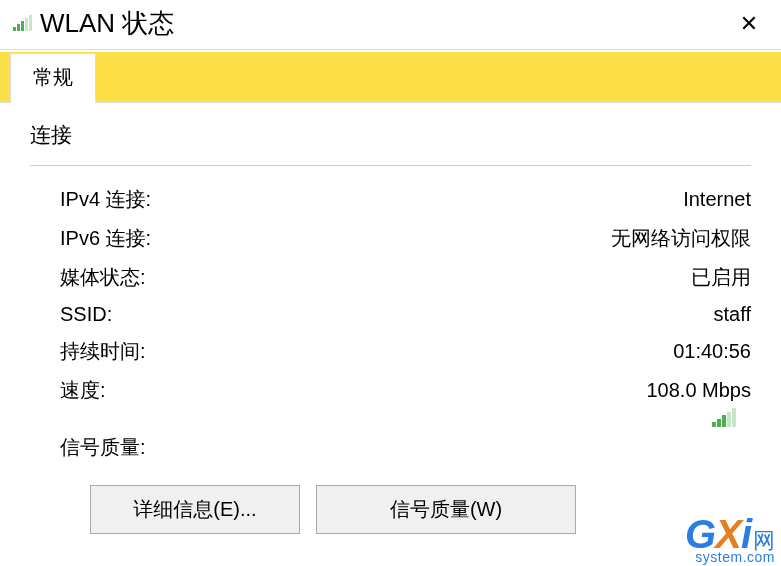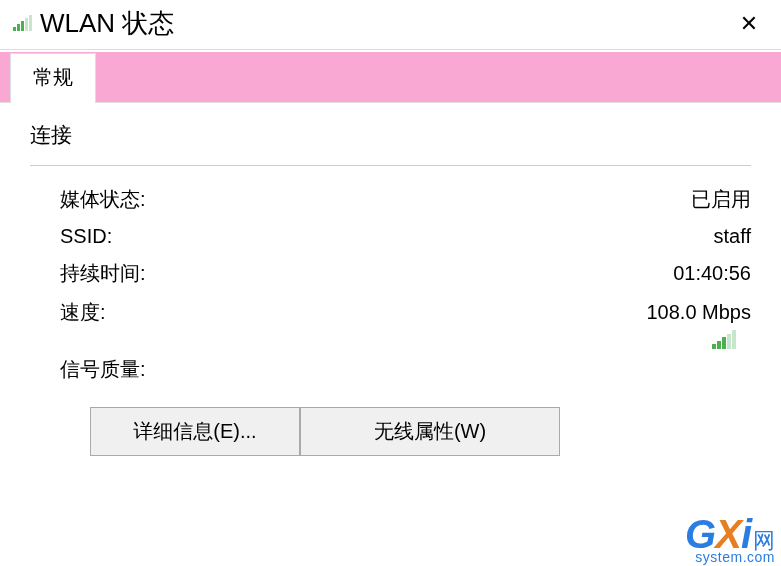--- a/index.html
+++ b/index.html
@@ -32,21 +32,21 @@
     width: 40px;
     text-align: center;
     cursor: pointer;
     font-family: "Segoe UI", sans-serif;
     font-weight: 300;
   }
   .tabs {
     display: flex;
     padding-left: 10px;
     border-bottom: 1px solid #ddd;
-    background: #f9a8d4;
+    background: #fde047;
     margin-top: 2px;
   }
   .tab {
     padding: 10px 22px 12px 22px;
     font-size: 20px;
     border: 1px solid #ddd;
     border-bottom: none;
     background: #fff;
     position: relative;
     top: 1px;
@@ -78,20 +78,21 @@
     padding-right: 14px;
     margin-top: -2px;
     margin-bottom: 2px;
   }
   .signal-quality-label {
     padding: 4px 0 6px 30px;
     font-size: 20px;
   }
   .buttons {
     display: flex;
+    gap: 16px;
     padding-left: 60px;
     margin-top: 18px;
   }
   .btn {
     border: 1px solid #aaa;
     background: #f0f0f0;
     padding: 10px 0;
     font-size: 20px;
     font-family: inherit;
     cursor: pointer;
@@ -144,20 +145,28 @@
 
 <div class="tabs">
   <div class="tab">常规</div>
 </div>
 
 <div class="content">
   <div class="section-title">连接</div>
   <hr class="section-divider">
 
   <div class="row">
+    <span class="label">IPv4 连接:</span>
+    <span class="value">Internet</span>
+  </div>
+  <div class="row">
+    <span class="label">IPv6 连接:</span>
+    <span class="value">无网络访问权限</span>
+  </div>
+  <div class="row">
     <span class="label">媒体状态:</span>
     <span class="value">已启用</span>
   </div>
   <div class="row">
     <span class="label">SSID:</span>
     <span class="value">staff</span>
   </div>
   <div class="row">
     <span class="label">持续时间:</span>
     <span class="value">01:40:56</span>
@@ -176,21 +185,21 @@
         <rect x="16" y="4" width="4" height="15" fill="#c8e6c9"></rect>
         <rect x="21" y="0" width="4" height="19" fill="#c8e6c9"></rect>
       </svg>
     </span>
   </div>
 
   <div class="signal-quality-label">信号质量:</div>
 
   <div class="buttons">
     <button class="btn">详细信息(E)...</button>
-    <button class="btn" style="min-width:260px">无线属性(W)</button>
+    <button class="btn" style="min-width:260px">信号质量(W)</button>
   </div>
 </div>
 
 <div class="watermark">
   <div>
     <span class="gxi g">G</span><span class="gxi x">X</span><span class="gxi i">i</span><span class="cn">网</span>
   </div>
   <div class="sub">system.com</div>
 </div>
 

